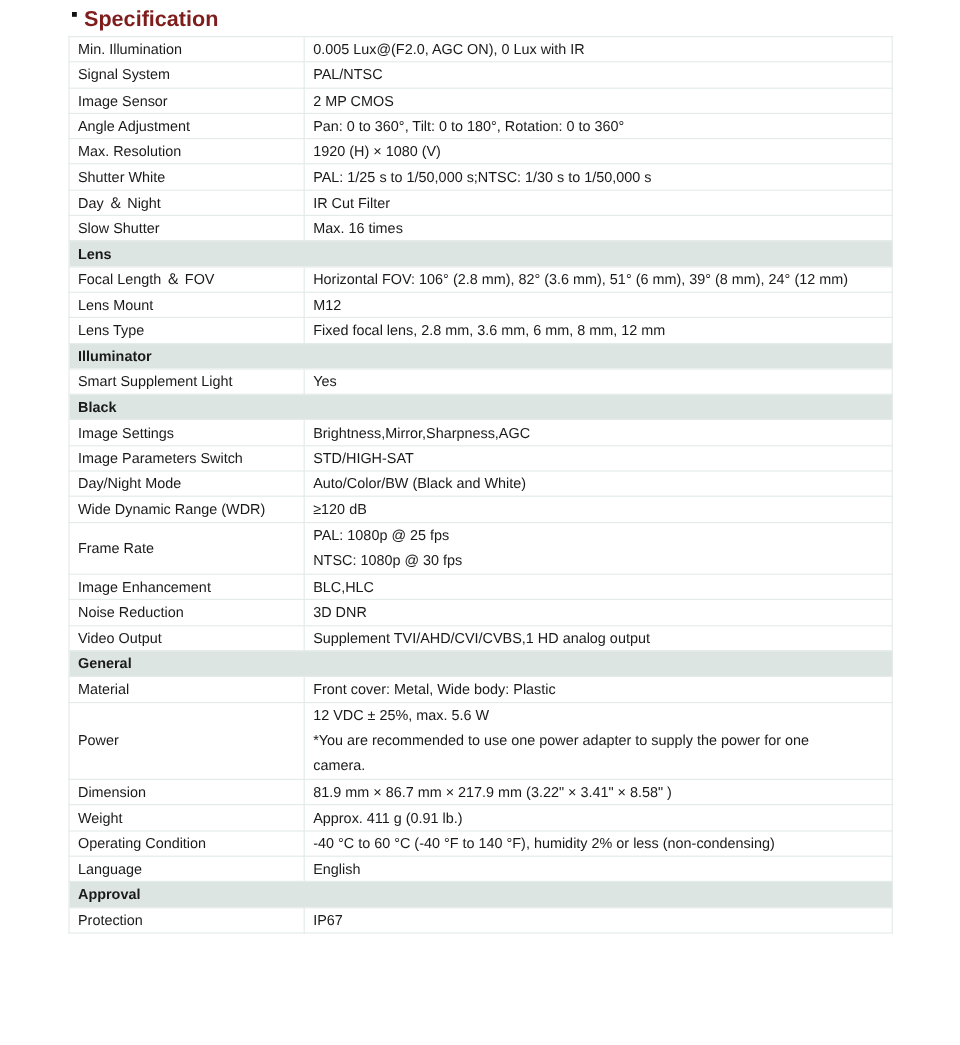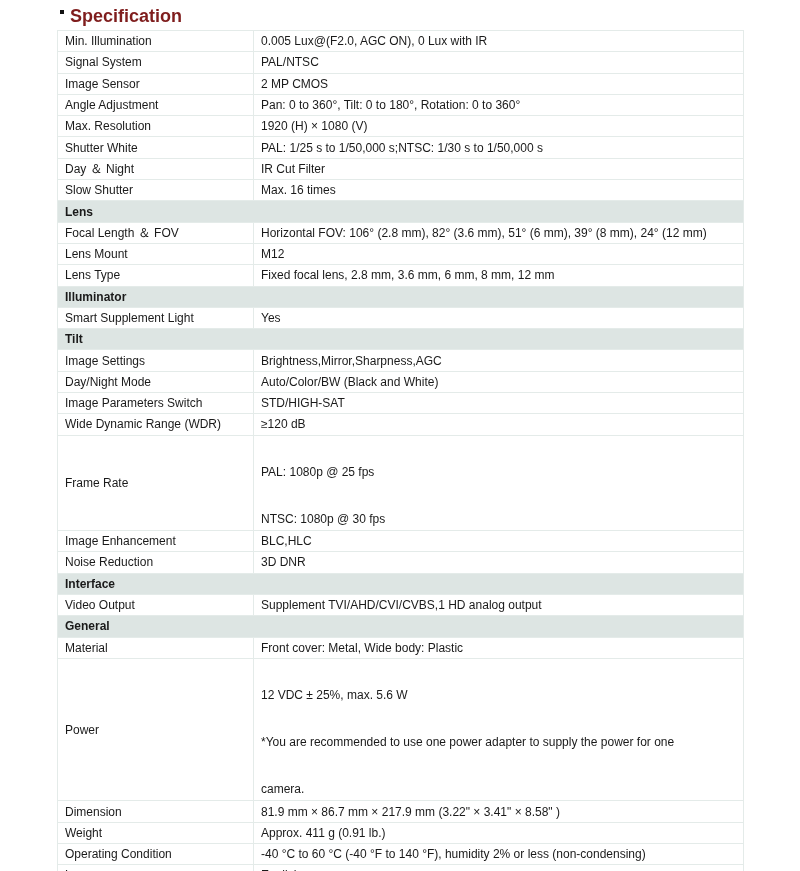--- a/index.html
+++ b/index.html
@@ -7,21 +7,21 @@
       font-family: "Liberation Sans", "DejaVu Sans", sans-serif; color: #1a1a1a; }
     .title { position: absolute; left: 60px; top: 6px; height: 24px; display: flex; 
       font-size: 18px; font-weight: bold; color: #7f1d1d; }
     .title .bullet { display: inline-block; width: 4px; height: 4px; background: #111; margin-right: 6px; margin-top: 4px; }
     table { position: absolute; left: 57px; top: 30px; width: 686px; border-collapse: collapse; table-layout: fixed; }
     col.c1 { width: 196px; }
     col.c2 { width: 490px; }
     td { font-size: 12px; padding: 0 0 0 7px; border: 1px solid #e4ebe9; vertical-align: middle; white-space: nowrap; }
     tr.row td { height: 20.3px; }
     tr.sec td { background: #dde5e3; font-weight: bold; height: 20.3px; }
-    td.multi div { height: 21.2px; line-height: 21.2px; margin-top: 26px; }
+    td.multi div { height: 21.2px; line-height: 21.2px; }
     .amp { font-family: "DejaVu Serif", serif; font-size: 13px; }
   </style>
 </head>
 <body>
 
 <div class="title">
   <span class="bullet"></span>
   <span>Specification</span>
 </div>
 
@@ -79,55 +79,52 @@
         <td>Fixed focal lens, 2.8 mm, 3.6 mm, 6 mm, 8 mm, 12 mm</td>
       </tr>
       <tr class="sec">
         <td colspan="2">Illuminator</td>
       </tr>
       <tr class="row">
         <td>Smart Supplement Light</td>
         <td>Yes</td>
       </tr>
       <tr class="sec">
-        <td colspan="2">Tilt</td>
+        <td colspan="2">Black</td>
       </tr>
       <tr class="row">
         <td>Image Settings</td>
         <td>Brightness,Mirror,Sharpness,AGC</td>
       </tr>
       <tr class="row">
+        <td>Image Parameters Switch</td>
+        <td>STD/HIGH-SAT</td>
+      </tr>
+      <tr class="row">
         <td>Day/Night Mode</td>
         <td>Auto/Color/BW (Black and White)</td>
-      </tr>
-      <tr class="row">
-        <td>Image Parameters Switch</td>
-        <td>STD/HIGH-SAT</td>
       </tr>
       <tr class="row">
         <td>Wide Dynamic Range (WDR)</td>
         <td>≥120 dB</td>
       </tr>
       <tr class="row">
         <td>Frame Rate</td>
         <td class="multi">
           <div>PAL: 1080p @ 25 fps</div>
           <div>NTSC: 1080p @ 30 fps</div>
         </td>
       </tr>
       <tr class="row">
         <td>Image Enhancement</td>
         <td>BLC,HLC</td>
       </tr>
       <tr class="row">
         <td>Noise Reduction</td>
         <td>3D DNR</td>
-      </tr>
-      <tr class="sec">
-        <td colspan="2">Interface</td>
       </tr>
       <tr class="row">
         <td>Video Output</td>
         <td>Supplement TVI/AHD/CVI/CVBS,1 HD analog output</td>
       </tr>
       <tr class="sec">
         <td colspan="2">General</td>
       </tr>
       <tr class="row">
         <td>Material</td>

